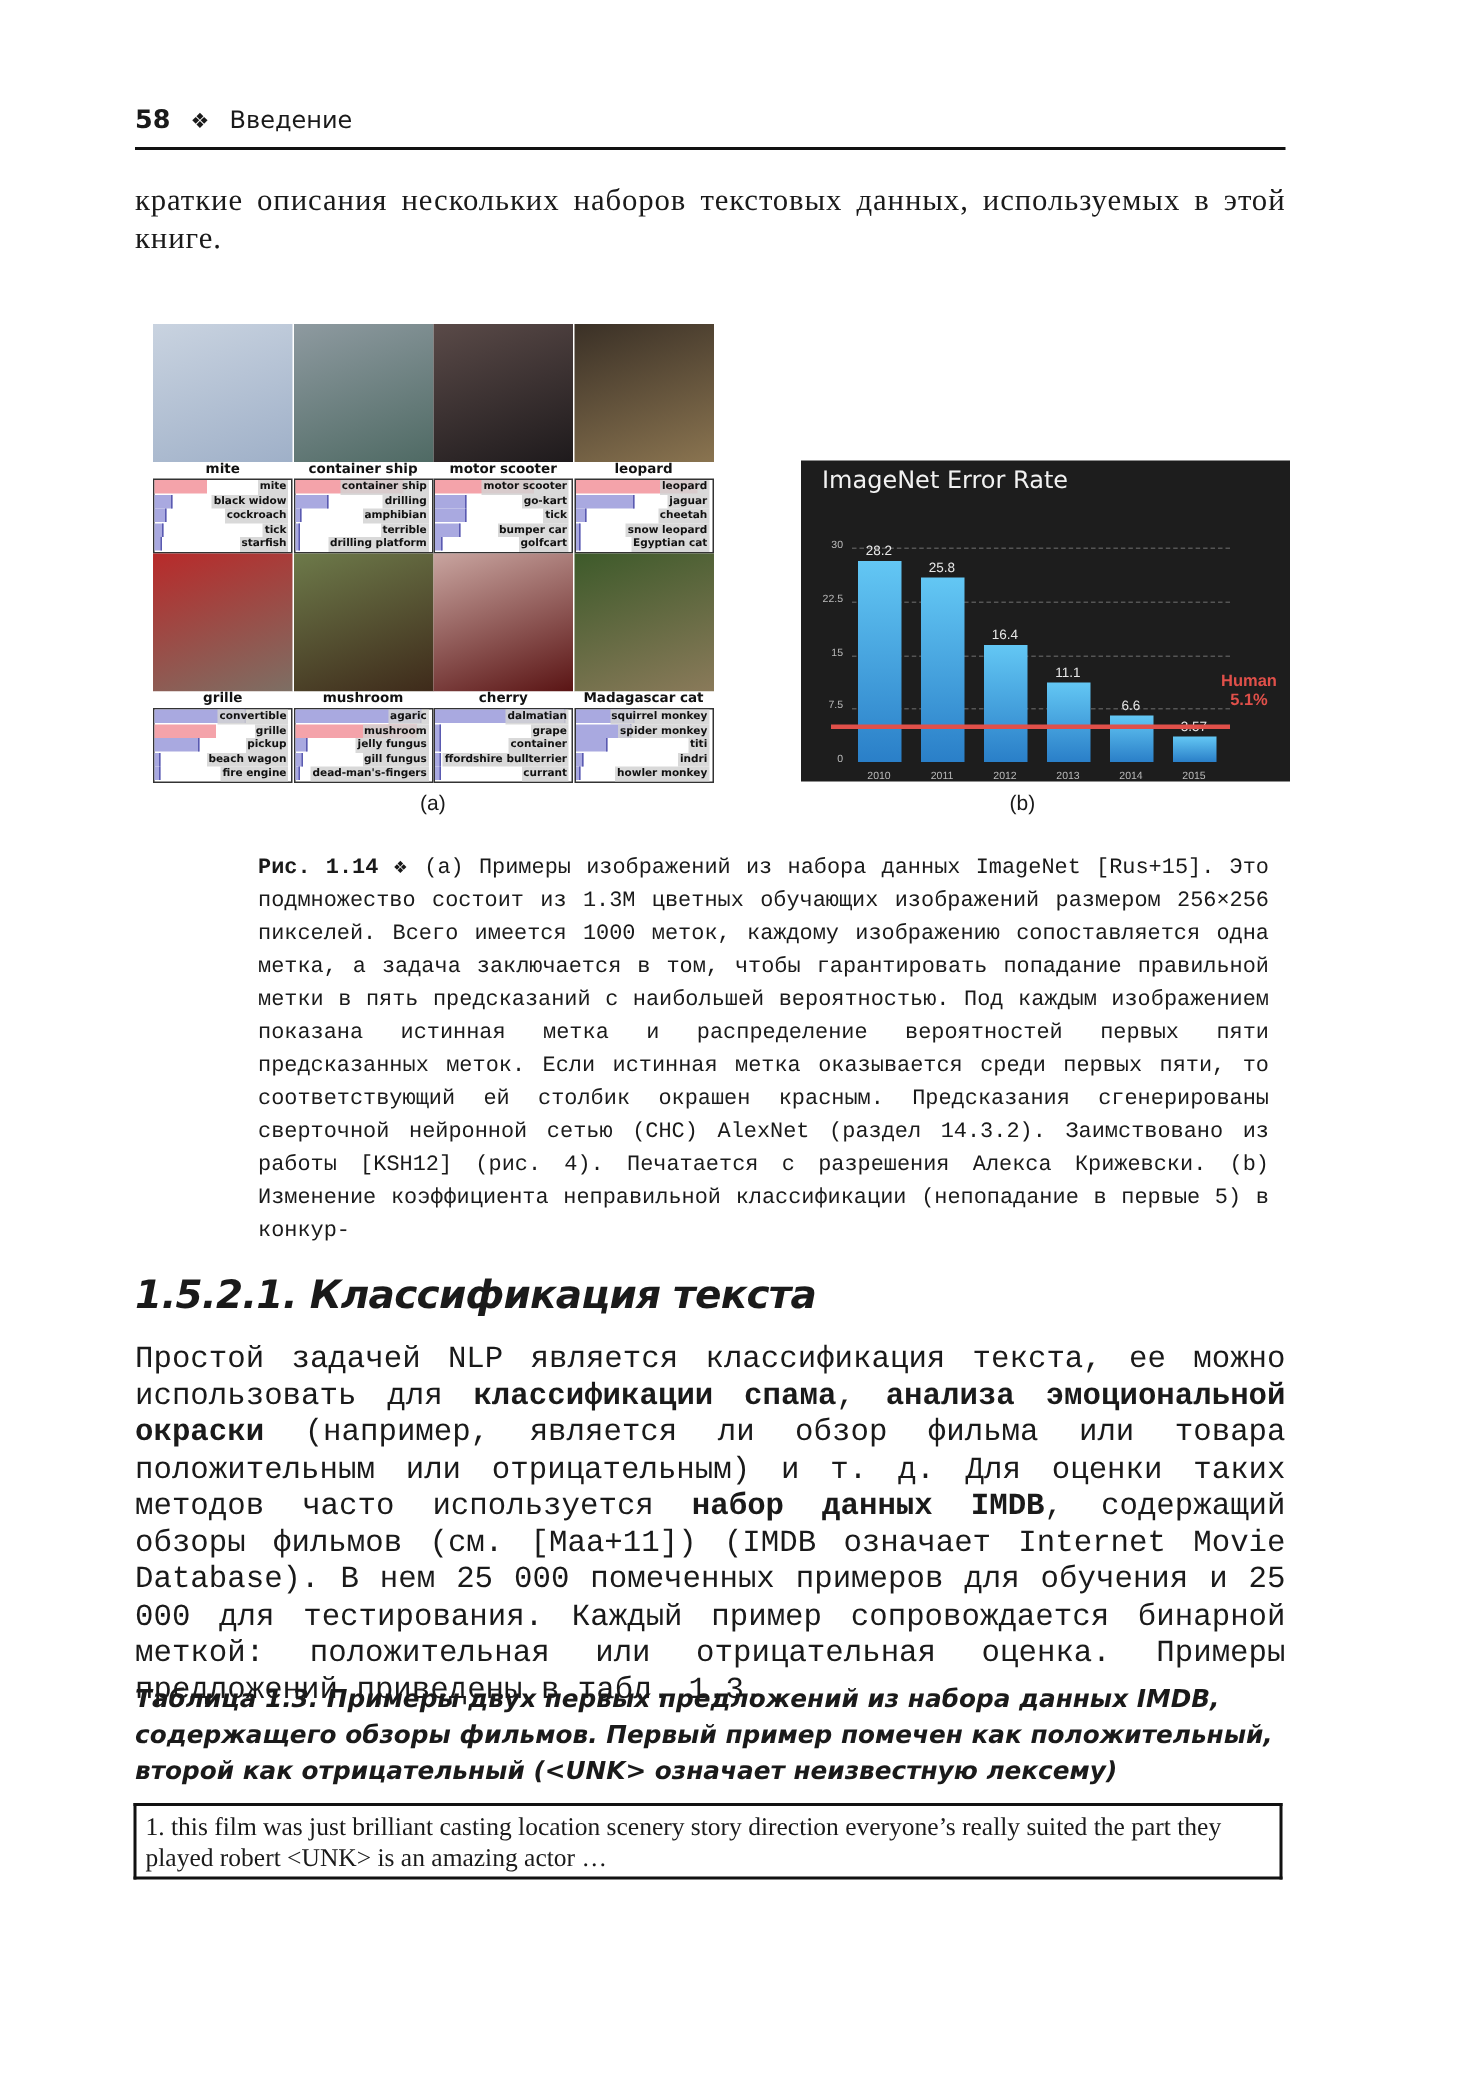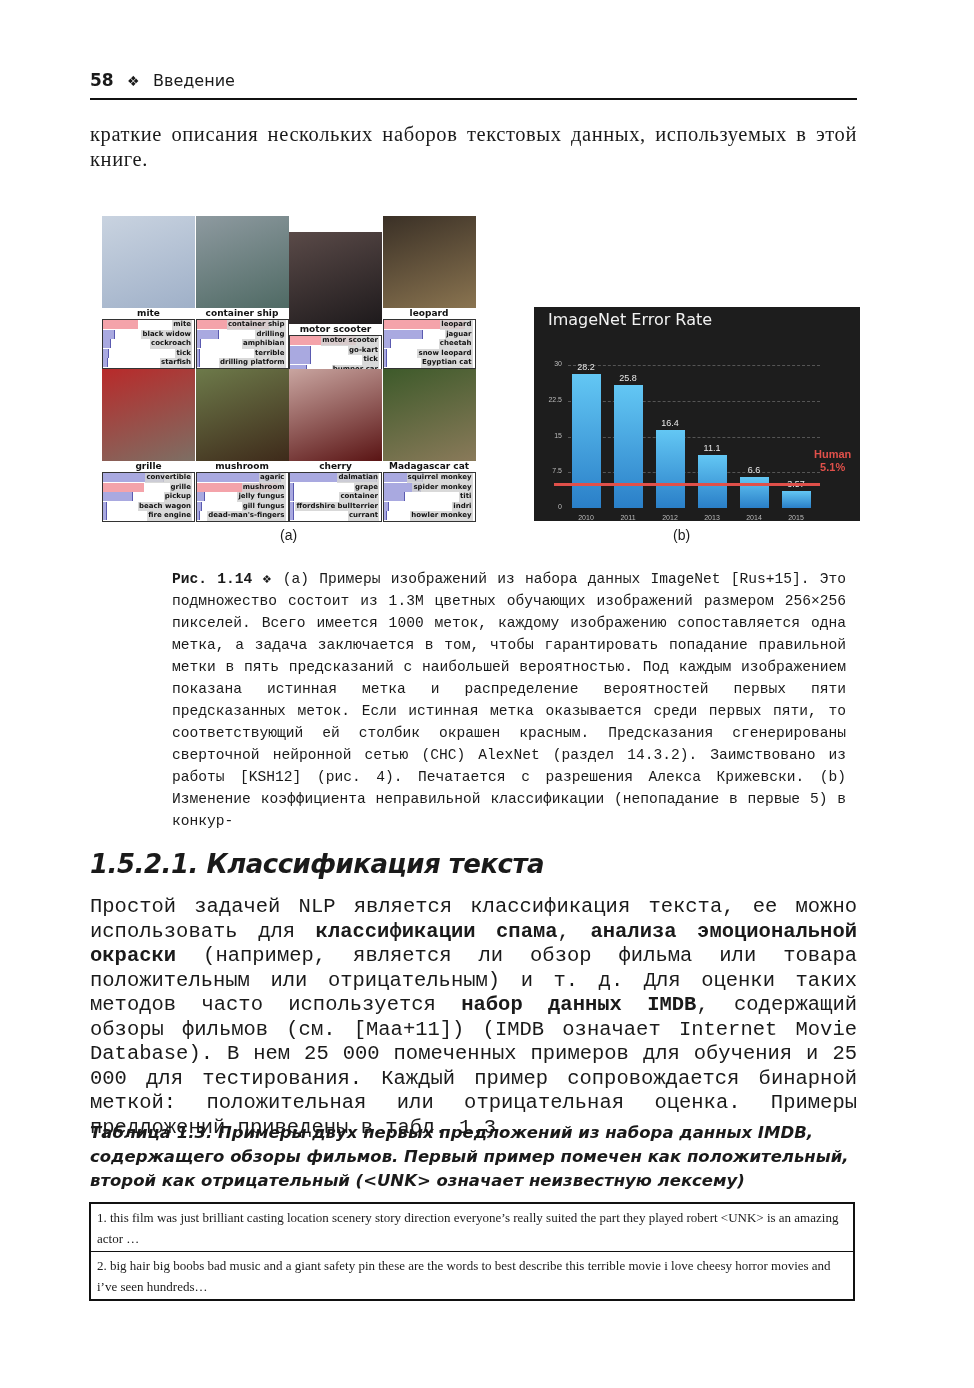--- a/index.html
+++ b/index.html
@@ -46,21 +46,21 @@
   .fig-cap .last { text-align: center; text-align-last: center; }
 
   .h3 { left: 90px; top: 849px; font-family: "DejaVu Sans", sans-serif; font-style: italic; font-weight: bold; font-size: 26px; letter-spacing: -0.5px; color: #1a1a1a; }
 
   .body-p { left: 90px; top: 895px; width: 767px; font-size: 20.5px; line-height: 24.5px; text-align: justify; font-family: Liberation Mono, monospace; }
   .body-p b { font-weight: bold; }
 
   .tbl-cap { left: 90px; top: 1121px; width: 767px; font-family: "DejaVu Sans", sans-serif; font-style: italic; font-weight: bold; font-size: 16.5px; line-height: 24px; }
 
   .tbl { left: 89px; top: 1202px; width: 766px; border: 2px solid #111; border-collapse: collapse; }
-  .tbl td { border: 1.5px solid #111; padding: 3px 6px 2px 6px; font-family: "Liberation Serif", serif; font-size: 13px; line-height: 21px; vertical-align: top; }
+  .tbl td { border: 1.5px solid #111; padding: 3px 6px 2px 6px; font-family: "Liberation Serif", serif; font-size: 17px; line-height: 21px; vertical-align: top; }
 </style>
 </head>
 <body>
 
 <div class="abs run-head">
   <span class="pnum">58</span>
   <span class="orn">❖</span>
   <span class="sect">Введение</span>
 </div>
 
@@ -112,21 +112,21 @@
         <div class="pred-row">
           <div class="pred-bar miss" style="width: 3%;"></div>
           <div class="pred-lbl">terrible</div>
         </div>
         <div class="pred-row">
           <div class="pred-bar miss" style="width: 3%;"></div>
           <div class="pred-lbl">drilling platform</div>
         </div>
       </div>
     </div>
-    <div class="cell" style="left: 187px; top: 16px;">
+    <div class="cell" style="left: 187px; top: 0px;">
       <div class="photo" style="background: linear-gradient(160deg, rgb(90, 74, 72), rgb(30, 26, 28));"></div>
       <div class="truth">motor scooter</div>
       <div class="preds">
         <div class="pred-row">
           <div class="pred-bar hit" style="width: 72%;"></div>
           <div class="pred-lbl">motor scooter</div>
         </div>
         <div class="pred-row">
           <div class="pred-bar miss" style="width: 22%;"></div>
           <div class="pred-lbl">go-kart</div>
@@ -327,17 +327,14 @@
 
 <div class="abs body-p serif"><span>Простой задачей NLP является классификация текста, ее можно использовать для </span><b>классификации спама</b><span>, </span><b>анализа эмоциональной окраски</b><span> (например, является ли обзор фильма или товара положительным или отрицательным) и т. д. Для оценки таких методов часто используется </span><b>набор данных IMDB</b><span>, содержащий обзоры фильмов (см. [Maa+11]) (IMDB означает Internet Movie Database). В нем 25 000 помеченных примеров для обучения и 25 000 для тестирования. Каждый пример сопровождается бинарной меткой: положительная или отрицательная оценка. Примеры предложений приведены в табл. 1.3.</span></div>
 
 <div class="abs tbl-cap">Таблица 1.3. Примеры двух первых предложений из набора данных IMDB, содержащего обзоры фильмов. Первый пример помечен как положительный, второй как отрицательный (&lt;UNK&gt; означает неизвестную лексему)</div>
 
 <table class="abs tbl">
   <tbody>
       <tr>
         <td>1. this film was just brilliant casting location scenery story direction everyone’s really suited the part they played robert &lt;UNK&gt; is an amazing actor …</td>
       </tr>
-  <tr>
-        <td>2. big hair big boobs bad music and a giant safety pin these are the words to best describe this terrible movie i love cheesy horror movies and i’ve seen hundreds…</td>
-      </tr>
 </tbody>
   </table>
 
 </body></html>

